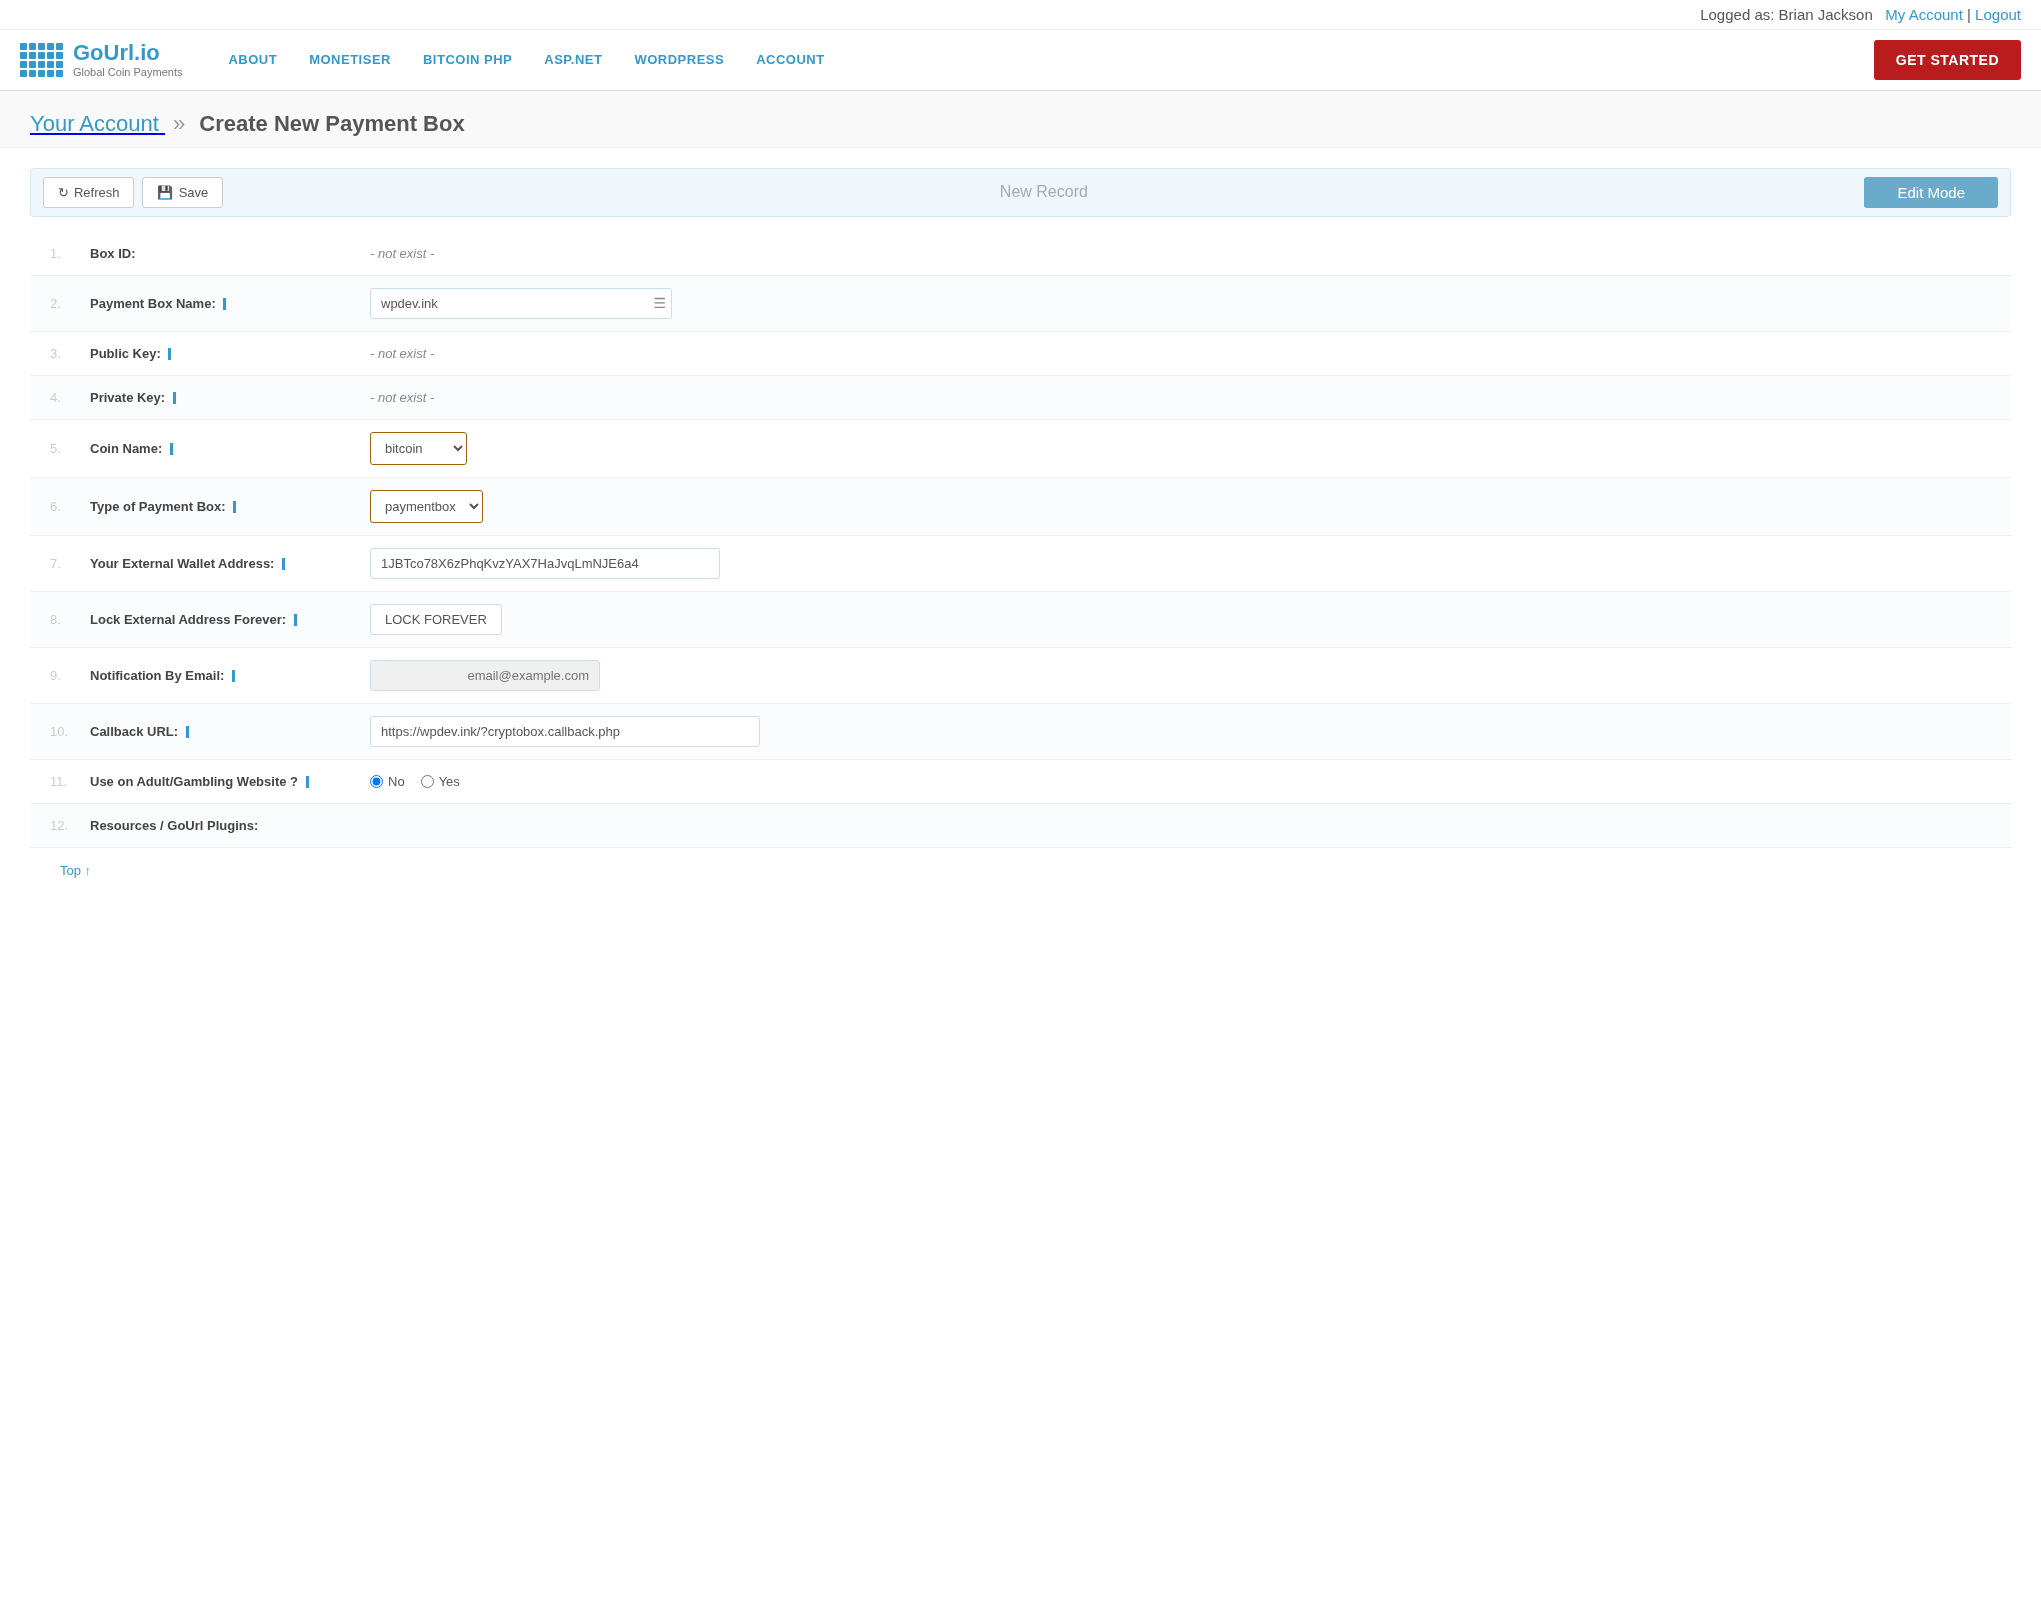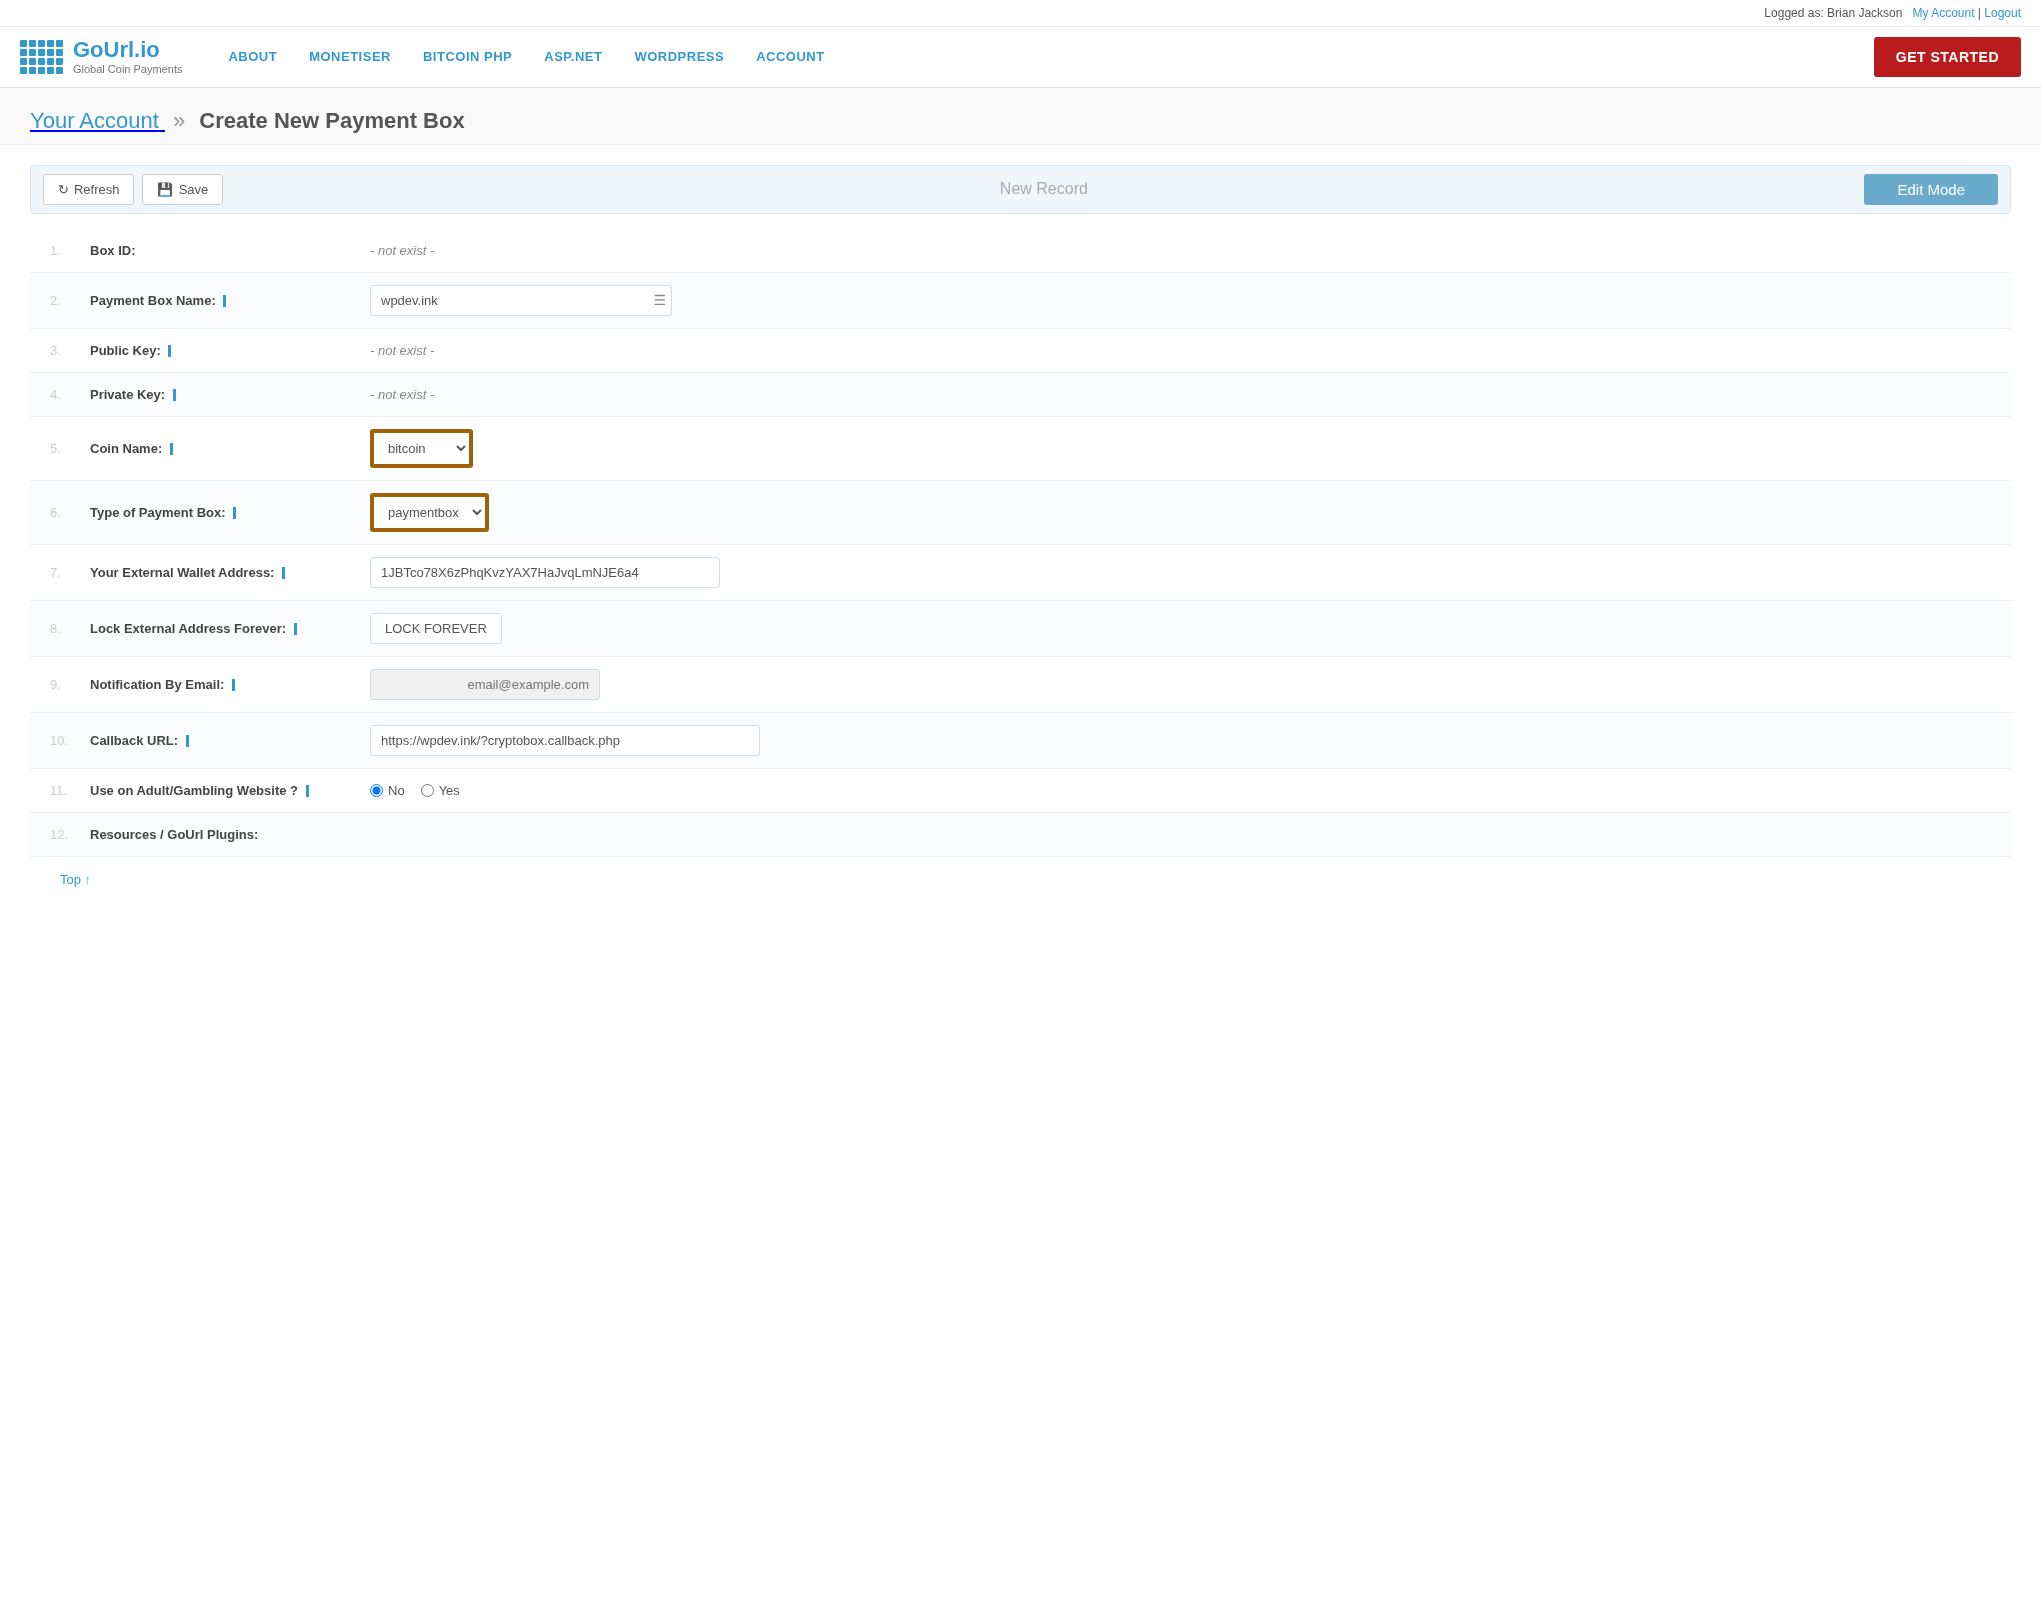--- a/index.html
+++ b/index.html
@@ -2,21 +2,21 @@
 <html><head>
   <meta charset="utf-8">
   <style>
     * { box-sizing: border-box; margin: 0; padding: 0; }
     body { font-family: Arial, sans-serif; font-size: 14px; color: #333; background: #fff; }
 
     
     .top-bar {
       text-align: right;
       padding: 6px 20px;
-      font-size: 12px;
+      font-size: 15px;
       color: #555;
       border-bottom: 1px solid #eee;
     }
     .top-bar a { color: #3399cc; text-decoration: none; }
 
     nav {
       display: flex;
       align-items: center;
       padding: 0 20px;
       border-bottom: 1px solid #ddd;
@@ -222,21 +222,21 @@
       top: 50%;
       transform: translateY(-50%);
       background: none;
       border: none;
       cursor: pointer;
       color: #888;
       font-size: 14px;
     }
 
     .form-select {
-      border: 4px solid #a16207;
+      border: 1px solid #a16207;
       border-radius: 3px;
       padding: 7px 10px;
       font-size: 13px;
       color: #555;
       background: #fff;
       outline: none;
       cursor: pointer;
     }
 
     .wallet-input { width: 350px; }

